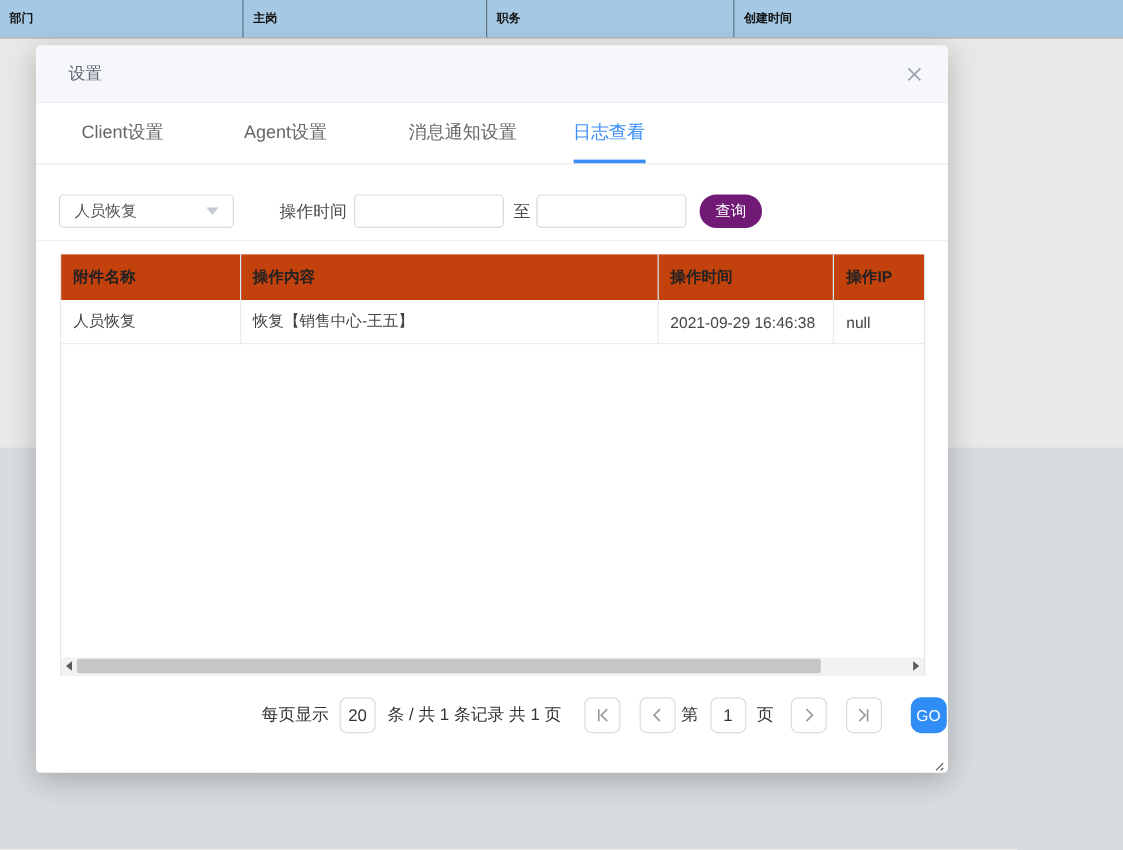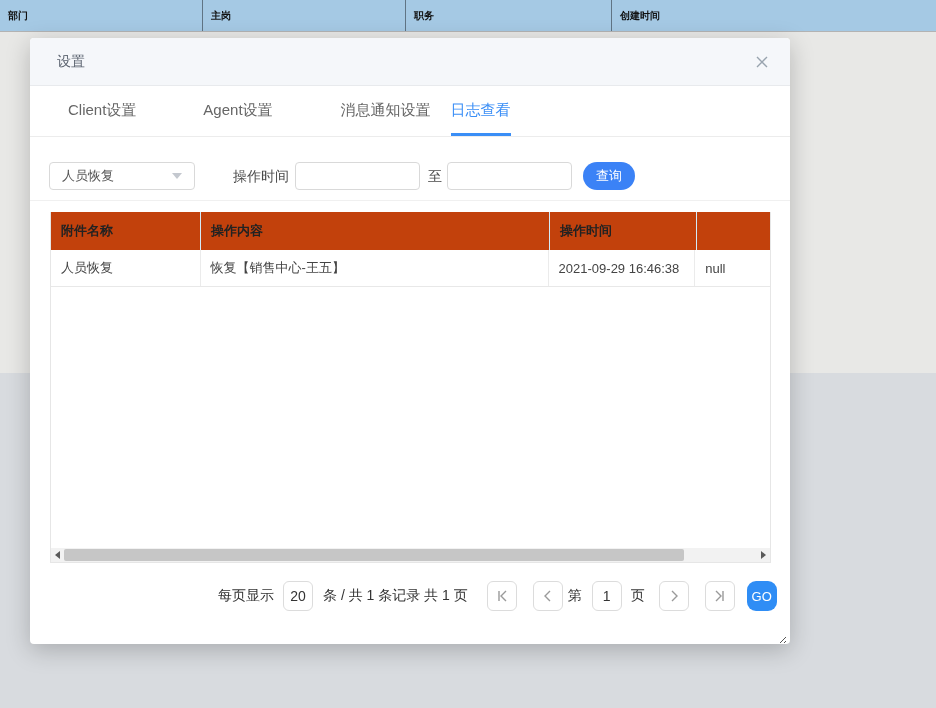--- a/index.html
+++ b/index.html
@@ -26,37 +26,37 @@
     padding:0 18px 0 27px; }
   .modal-title { font-size:14px; color:#5c6470; }
   .close-btn { width:20px; height:20px; cursor:pointer; display:flex; align-items:center; justify-content:center; }
 
   
   .tabs { height:51px; border-bottom:1px solid #ececec; display:flex; padding-left:38px;text-align:center; }
   .tab { display:flex; align-items:center; font-size:15px; color:#666; cursor:pointer;
     border-bottom:3px solid transparent; padding-top:2px; }
   .tab.t1 { margin-right:67px; }
   .tab.t2 { margin-right:68px; }
-  .tab.t3 { margin-right:20px; }
+  .tab.t3 { margin-right:47px; }
   .tab.active { color:#3a8ef6; border-bottom-color:#3a8ef6; }
 
   
   .filter-row { height:64px; display:flex; align-items:flex-end; padding:0 0 10px 19px;
     border-bottom:1px solid #f0f0f0; }
   .select-box { width:146px; height:28px; border:1px solid #d9d9d9; border-radius:4px;
     display:flex; align-items:center; padding:0 12px; cursor:pointer; }
   .select-box .val { flex:1; font-size:13px; color:#555; }
   .caret { width:0; height:0; border-left:5px solid transparent; border-right:5px solid transparent;
     border-top:6px solid #c4c8cf; }
   .f-label { margin-left:38px; font-size:14px; color:#4a4a4a; line-height:28px; }
   .f-input { width:125px; height:28px; border:1px solid #d9d9d9; border-radius:4px;
     margin-left:6px; font-size:13px; padding:0 8px; color:#333; outline:none; }
   .to-label { margin-left:8px; margin-right:5px; font-size:14px; color:#4a4a4a; line-height:28px; }
   .query-btn { margin-left:11px; width:52px; height:28px; border:none; border-radius:14px;
-    background:#3b82f6; color:#fff; font-size:13px; cursor:pointer; }
+    background:#701a75; color:#fff; font-size:13px; cursor:pointer; }
 
   
   .log-table { position:relative; margin:11px 19px 0 20px; width:721px; height:351px;
     border-left:1px solid #e6e6e6; border-right:1px solid #e6e6e6; border-bottom:1px solid #e6e6e6;
     background:#fff; }
   .t-hrow { display:flex; height:38px; background:#c2410c; }
   .t-hcell { font-size:13px; font-weight:bold; color:#222; padding-left:10px;
     display:flex; align-items:center; border-right:1px solid #d2ebfa; }
   .t-row { display:flex; height:37px; border-bottom:1px solid #e8e8e8; background:#fff; }
   .t-cell { font-size:13px; color:#444; padding-left:10px; display:flex; align-items:center;
@@ -78,21 +78,21 @@
 
   
   .pagination { position:absolute; left:188px; bottom:32px; height:32px; display:flex; align-items:center; }
   .pg-text { font-size:14px; color:#333; white-space:nowrap; }
   .pg-input { width:30px; height:30px; border:1px solid #dcdcdc; border-radius:6px;
     text-align:center; font-size:14px; color:#333; outline:none; }
   .pg-btn { width:30px; height:30px; border:1px solid #dcdcdc; border-radius:6px; background:#fff;
     display:flex; align-items:center; justify-content:center; cursor:pointer; }
   .ml5{margin-left:5px;} .ml9{margin-left:9px;} .ml10{margin-left:10px;}
   .ml14{margin-left:14px;} .ml16{margin-left:16px;} .ml19{margin-left:19px;}
-  .go-btn { margin-left:12px; width:30px; height:30px; border:none; border-radius:9px;
+  .go-btn { margin-left:24px; width:30px; height:30px; border:none; border-radius:9px;
     background:#2f8df5; color:#fff; font-size:13px; cursor:pointer; }
 
   .resize-handle { position:absolute; right:3px; bottom:3px; width:11px; height:11px; cursor:nwse-resize; }
 </style>
 </head>
 <body>
 
 <div class="bg-upper"></div>
 <div class="bg-lower"></div>
 <div class="bg-header">
@@ -130,20 +130,21 @@
     <span class="to-label">至</span>
     <input class="f-input" style="margin-left: 0px;" value="">
     <button class="query-btn">查询</button>
   </div>
 
   <div class="log-table">
     <div class="t-hrow">
       <div class="t-hcell c0">附件名称</div>
       <div class="t-hcell c1">操作内容</div>
       <div class="t-hcell c2">操作时间</div>
+      <div class="t-hcell c3">操作IP</div>
     </div>
     <div class="t-row">
       <div class="t-cell c0">人员恢复</div>
       <div class="t-cell c1">恢复【销售中心-王五】</div>
       <div class="t-cell c2">2021-09-29 16:46:38</div>
       <div class="t-cell c3">null</div>
     </div>
     <div class="t-empty"></div>
     <div class="h-scroll">
       <div class="sb-btn">

